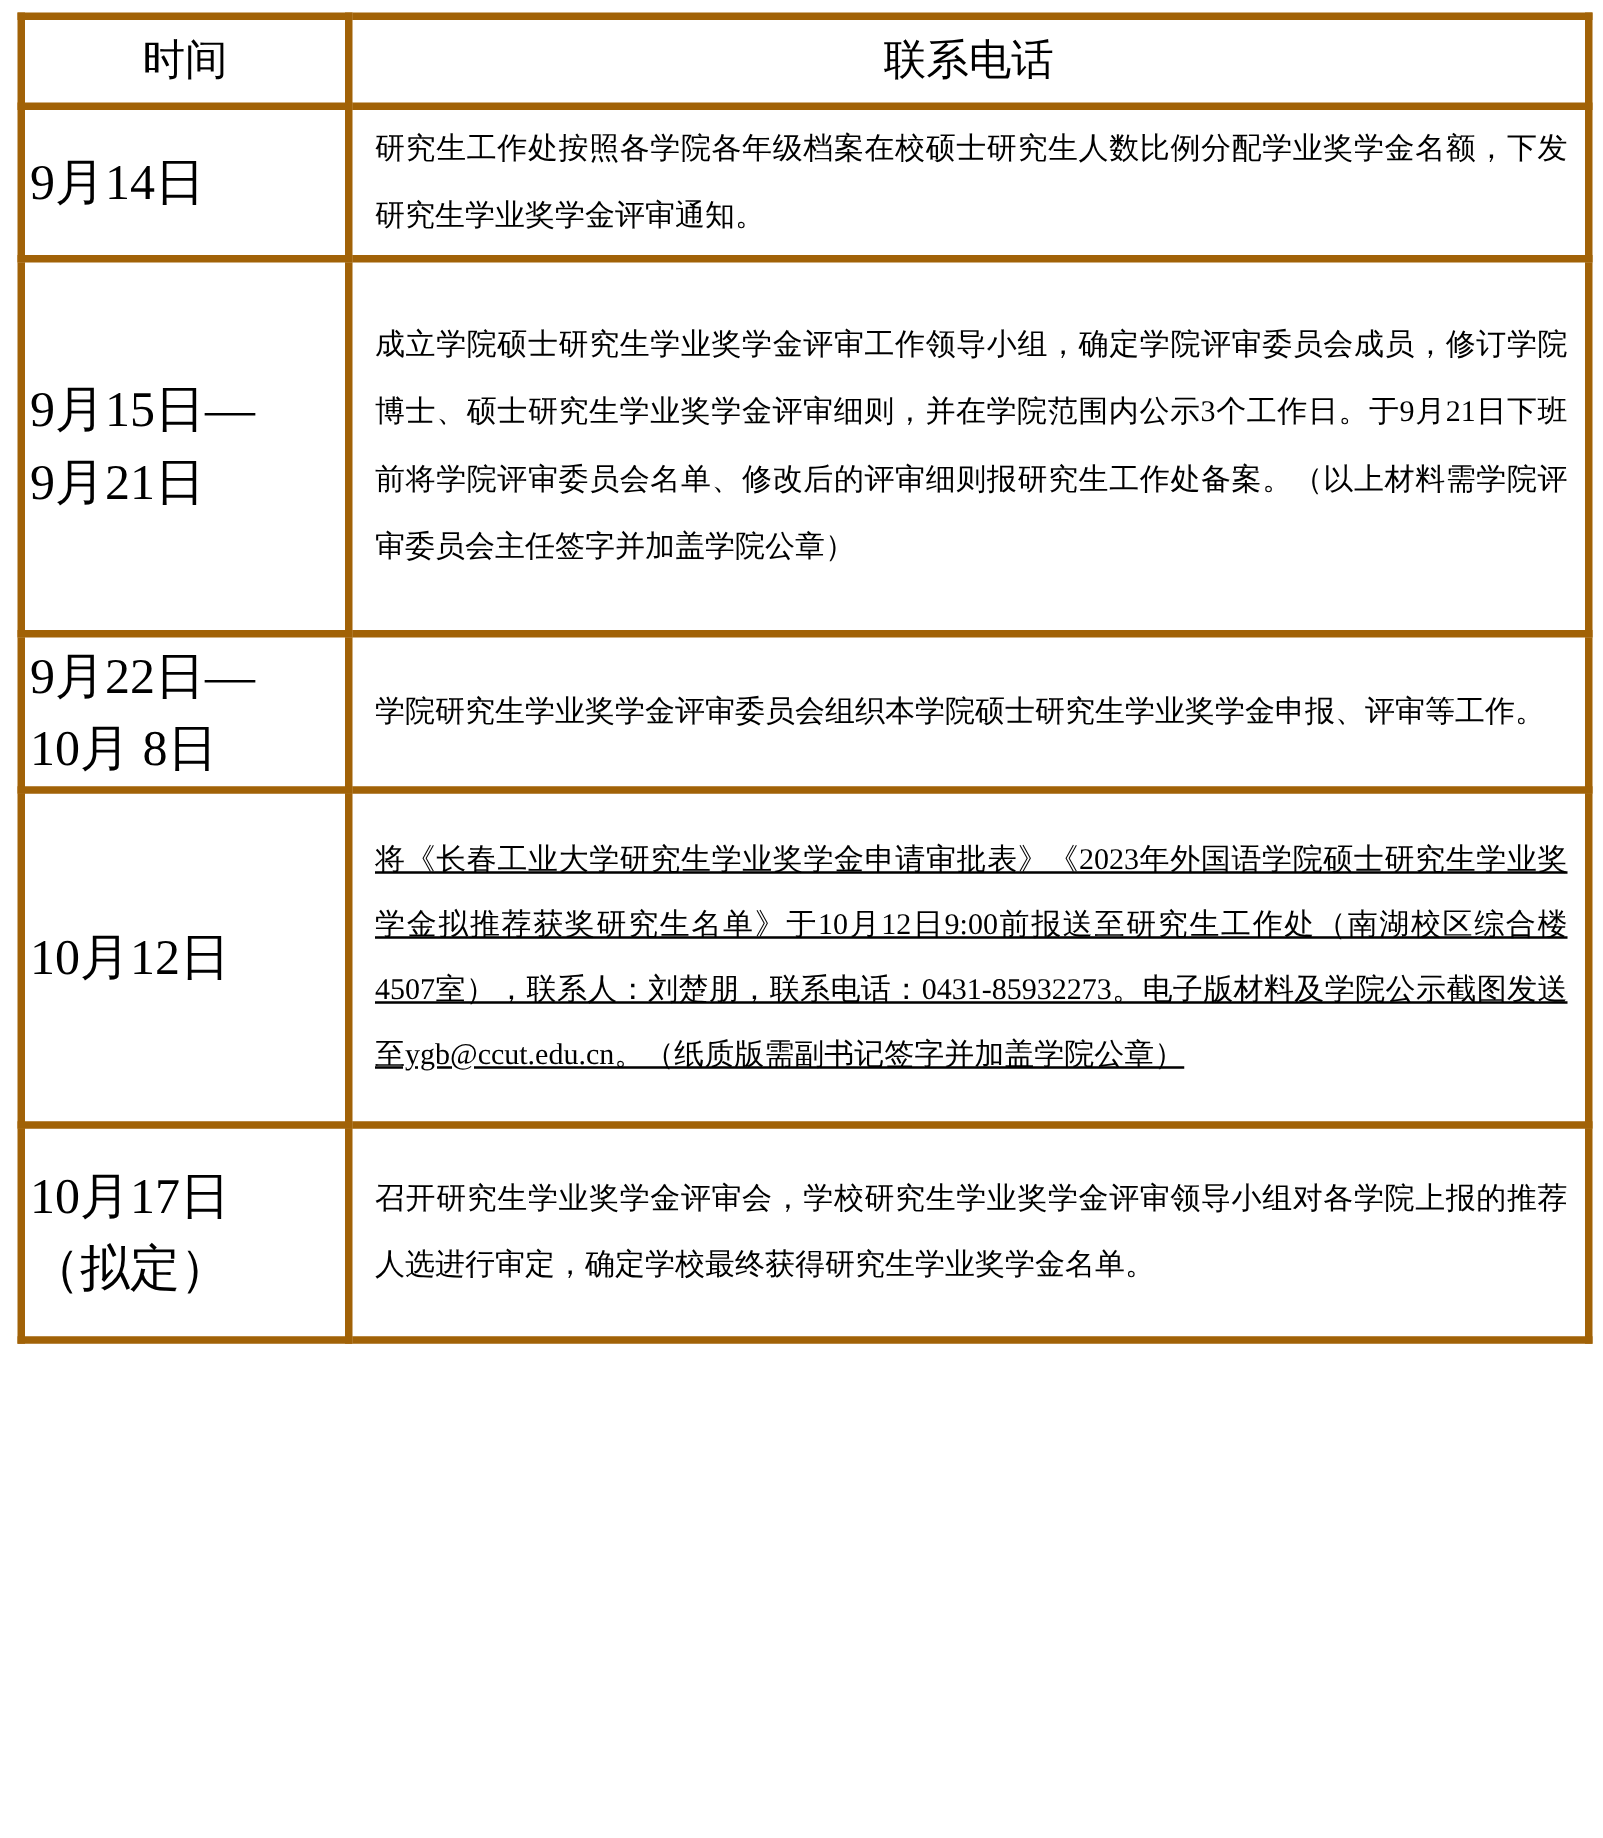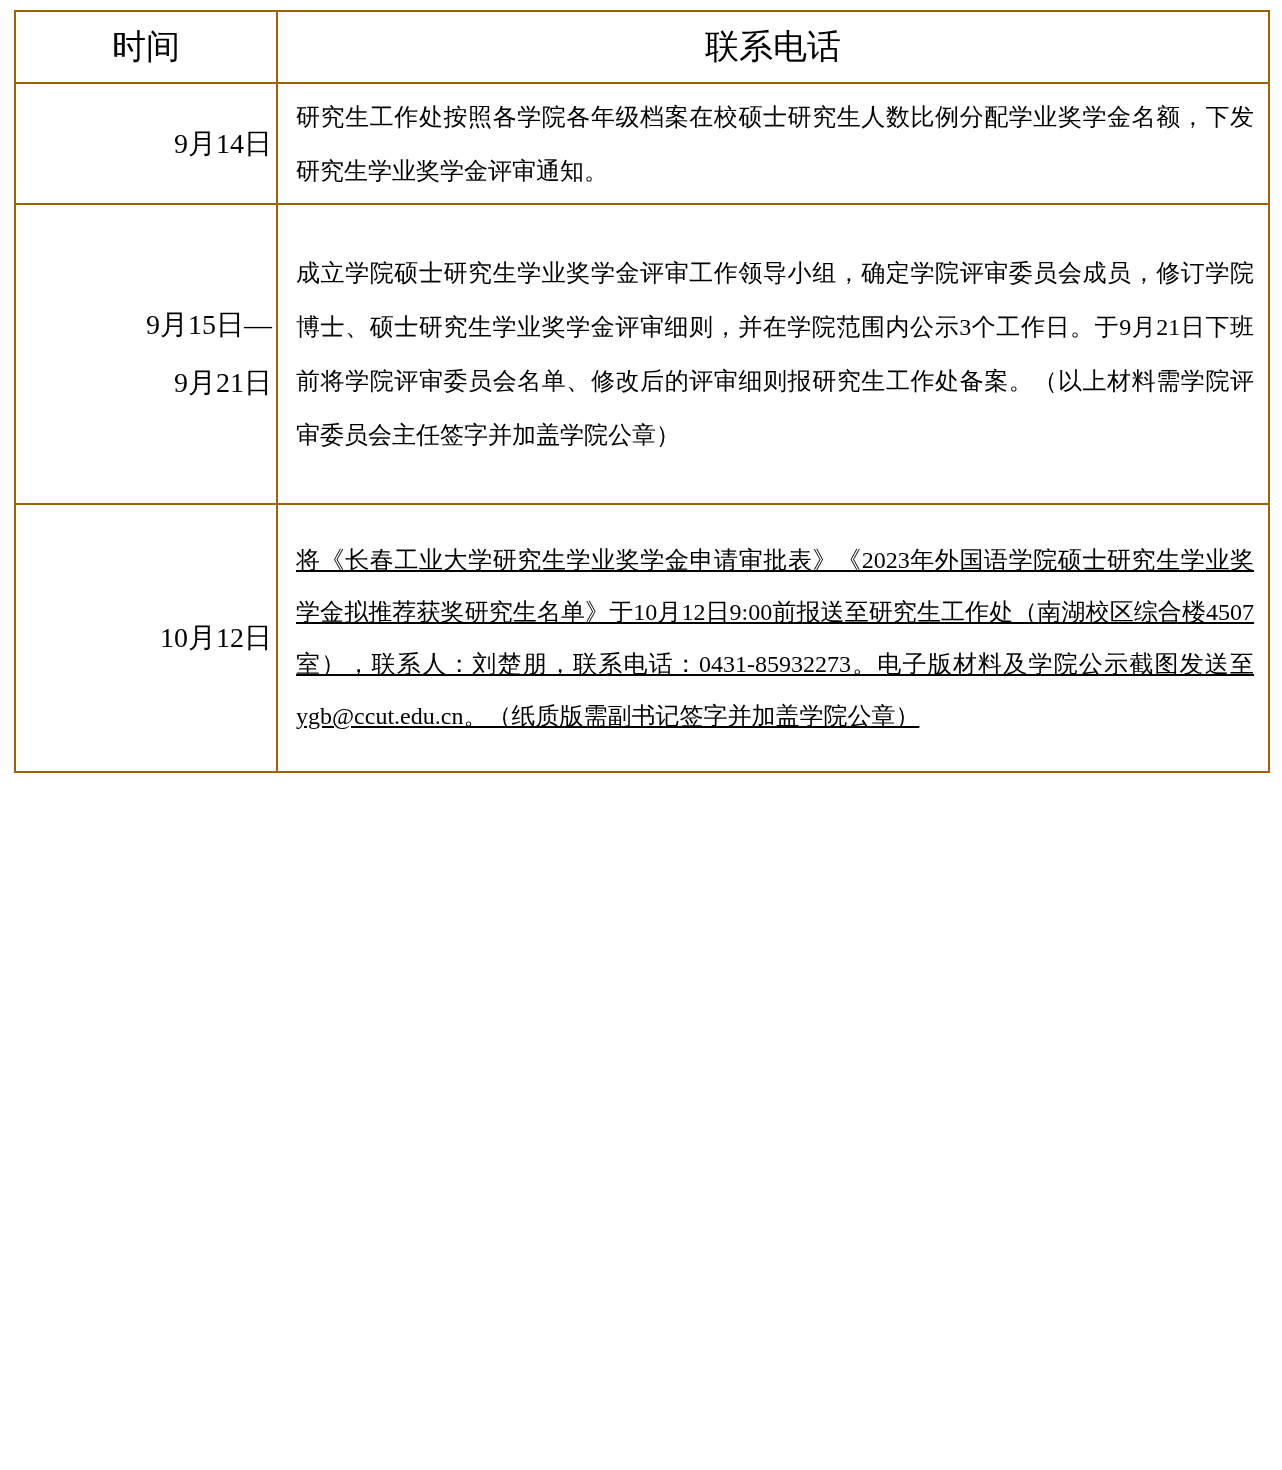--- a/index.html
+++ b/index.html
@@ -18,37 +18,37 @@
     position: absolute;
     left: 14px;
     top: 10px;
     width: 1254px;
     border-collapse: collapse;
     table-layout: fixed;
     background: #ffffff;
   }
   table.schedule th,
   table.schedule td {
-    border: 2px solid #a16207;
+    border: 6px solid #a16207;
     vertical-align: middle;
     font-weight: normal;
     overflow: hidden;
   }
   col.col-time { width: 262px; }
   col.col-content { width: 992px; }
 
   tr.header-row { height: 72px; }
   th.header-cell {
     font-size: 34px;
     text-align: center;
     line-height: 1.2;
   }
   td.time-cell {
-    font-size: 28px;
-    text-align: right;
+    font-size: 40px;
+    text-align: left;
     white-space: pre-line;
     line-height: 58px;
     padding: 0 4px;
   }
   td.content-cell {
     font-size: 24px;
     text-align: justify;
     line-height: 54px;
     padding: 4px 14px 4px 18px;
   }
@@ -81,18 +81,28 @@
   <tbody>
     <tr class="r0">
       <td class="time-cell">9月14日</td>
       <td class="content-cell">研究生工作处按照各学院各年级档案在校硕士研究生人数比例分配学业奖学金名额，下发研究生学业奖学金评审通知。</td>
     </tr>
     <tr class="r1">
       <td class="time-cell">9月15日—
 9月21日</td>
       <td class="content-cell">成立学院硕士研究生学业奖学金评审工作领导小组，确定学院评审委员会成员，修订学院博士、硕士研究生学业奖学金评审细则，并在学院范围内公示3个工作日。于9月21日下班前将学院评审委员会名单、修改后的评审细则报研究生工作处备案。（以上材料需学院评审委员会主任签字并加盖学院公章）</td>
     </tr>
+    <tr class="r2">
+      <td class="time-cell">9月22日—
+10月 8日</td>
+      <td class="content-cell">学院研究生学业奖学金评审委员会组织本学院硕士研究生学业奖学金申报、评审等工作。</td>
+    </tr>
     <tr class="r4">
       <td class="time-cell">10月12日</td>
       <td class="content-cell">将《长春工业大学研究生学业奖学金申请审批表》《2023年外国语学院硕士研究生学业奖学金拟推荐获奖研究生名单》于10月12日9:00前报送至研究生工作处（南湖校区综合楼4507室），联系人：刘楚朋，联系电话：0431-85932273。电子版材料及学院公示截图发送至ygb@ccut.edu.cn。（纸质版需副书记签字并加盖学院公章）</td>
+    </tr>
+    <tr class="r6">
+      <td class="time-cell">10月17日
+（拟定）</td>
+      <td class="content-cell">召开研究生学业奖学金评审会，学校研究生学业奖学金评审领导小组对各学院上报的推荐人选进行审定，确定学校最终获得研究生学业奖学金名单。</td>
     </tr>
   </tbody>
 </table>
 
 </body></html>

